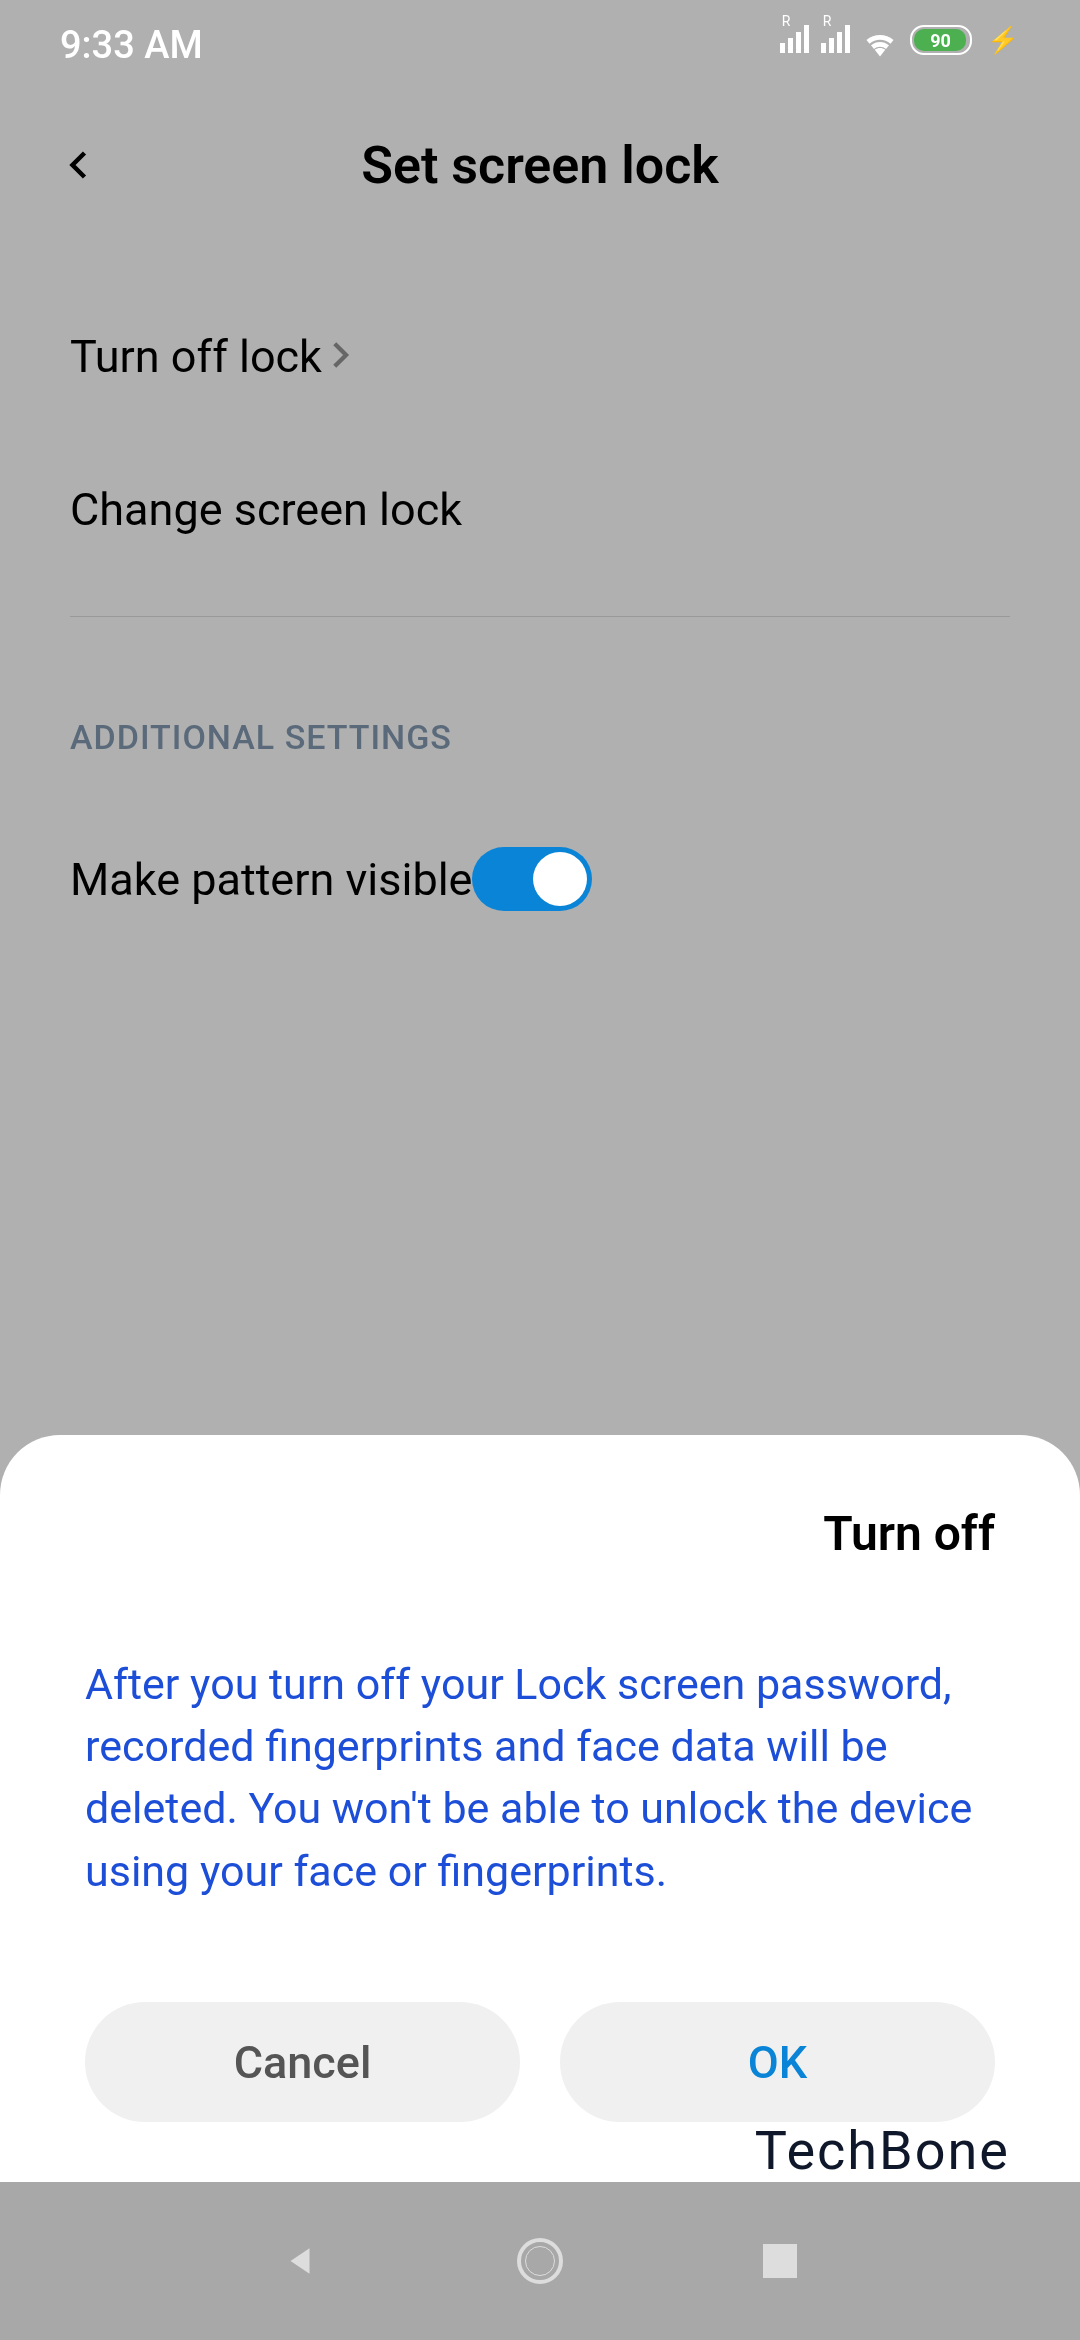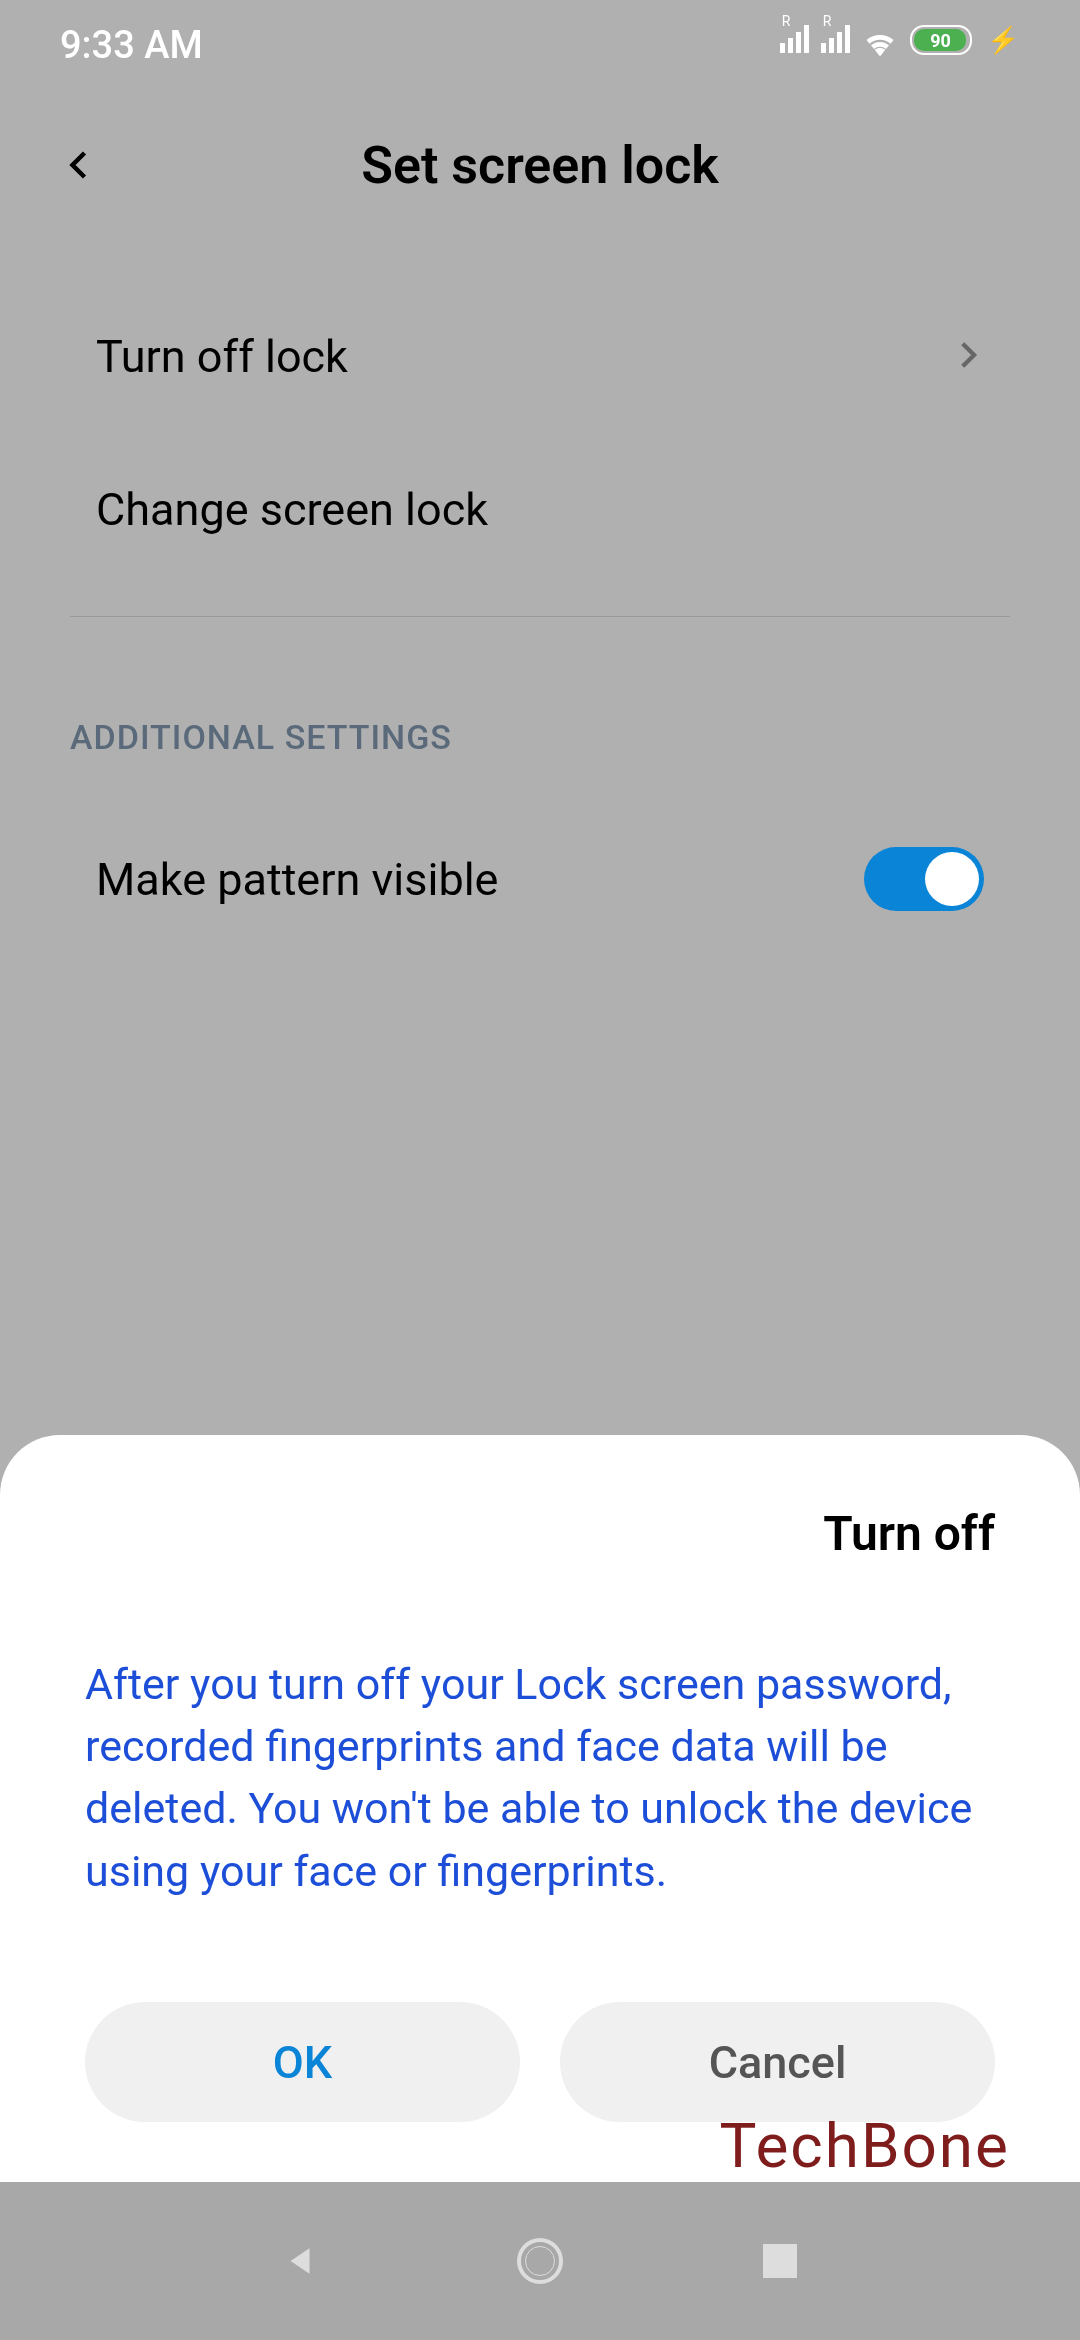--- a/index.html
+++ b/index.html
@@ -99,22 +99,21 @@
       left: 0; right: 0;
       text-align: center;
       font-size: 52px;
       font-weight: 600;
       color: #000;
     }
     .settings-list { padding-top: 40px; }
     .list-item {
       display:flex;
       align-items:center;
-      justify-content: space-between;
-      padding: 50px 96px;
+      padding: 50px 70px;
     }
     .list-item-label {
       font-size: 45px;
       color: #000;
       font-weight: 400;
     }
     .chevron svg { width: 34px; height: 34px; stroke:#666; stroke-width:3; fill:none;}
     .divider {
       height: 1px;
       background: #999;
@@ -175,22 +174,22 @@
       justify-content:center;
       font-size: 45px;
       font-weight: 500;
     }
     .cancel-btn { color: #555; }
     .ok-btn { color: #0a84d6; }
     .watermark {
       position: absolute;
       bottom: 158px;
       right: 70px;
-      font-size: 62px;
-      color: #7f1d1d;
+      font-size: 54px;
+      color: #0f172a;
       font-weight: 400;
       letter-spacing: 2px;
       z-index: 10;
     }
     .navbar {
       position: absolute;
       bottom: 0; left: 0; right: 0;
       height: 158px;
       background: #a8a8a8;
       display:flex;
@@ -267,22 +266,22 @@
       </span>
     </div>
   </div>
 
 </div>
 
 <div class="modal">
   <div class="modal-title">Turn off</div>
   <div class="modal-body">After you turn off your Lock screen password, recorded fingerprints and face data will be deleted. You won't be able to unlock the device using your face or fingerprints.</div>
   <div class="modal-actions">
+    <div class="modal-btn cancel-btn">Cancel</div>
     <div class="modal-btn ok-btn">OK</div>
-    <div class="modal-btn cancel-btn">Cancel</div>
   </div>
 </div>
 
 <div class="watermark">TechBone</div>
 
 <div class="navbar">
   <div class="nav-btn nav-back">
     <svg viewBox="0 0 24 24">
         <path d="M18 4 L6 12 L18 20 Z"></path>
       </svg>

